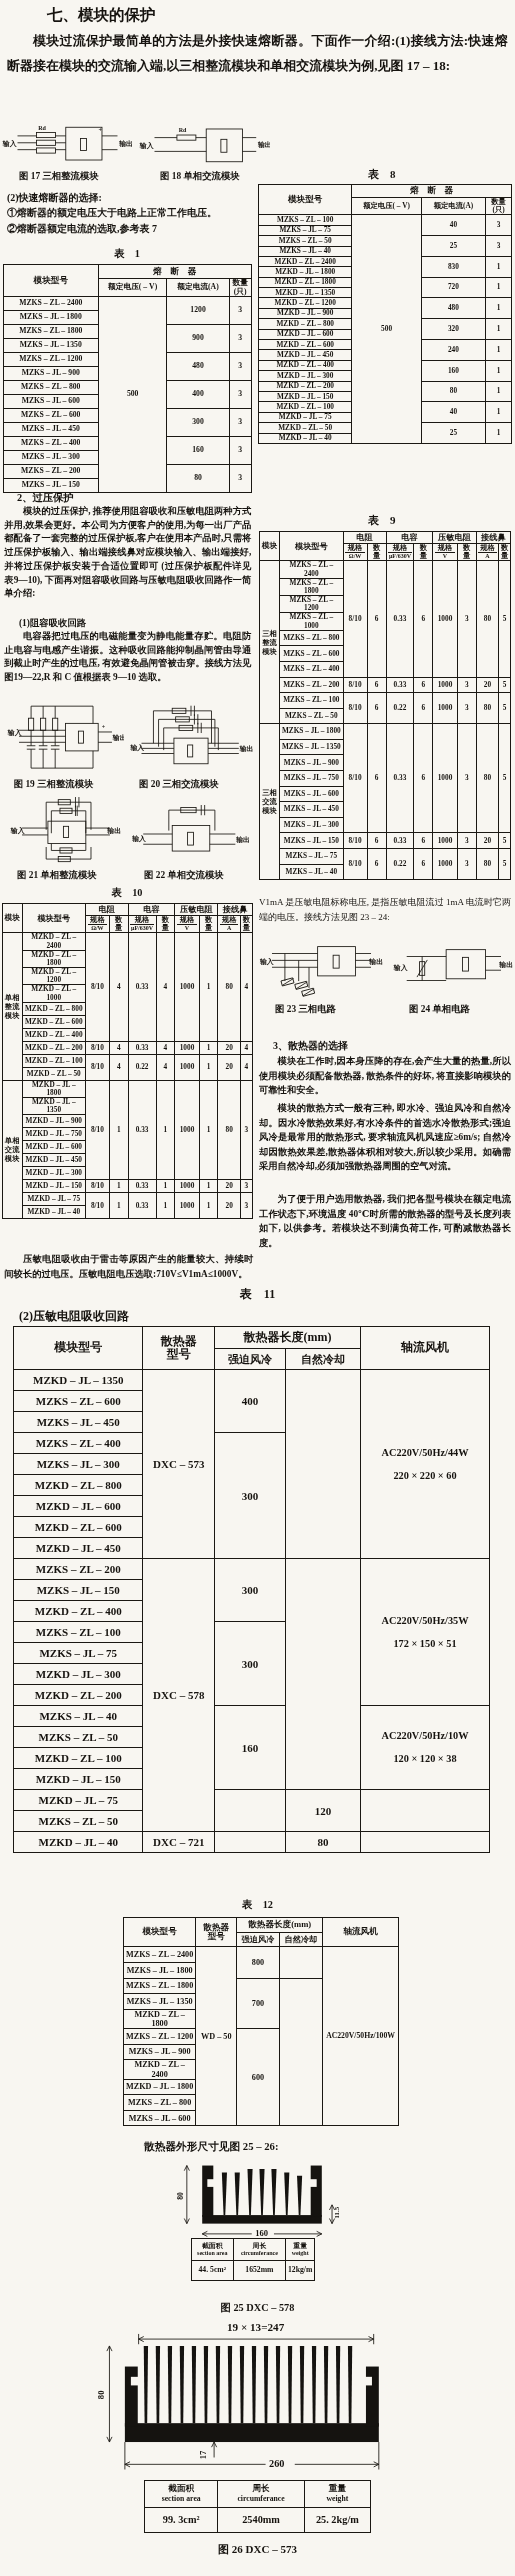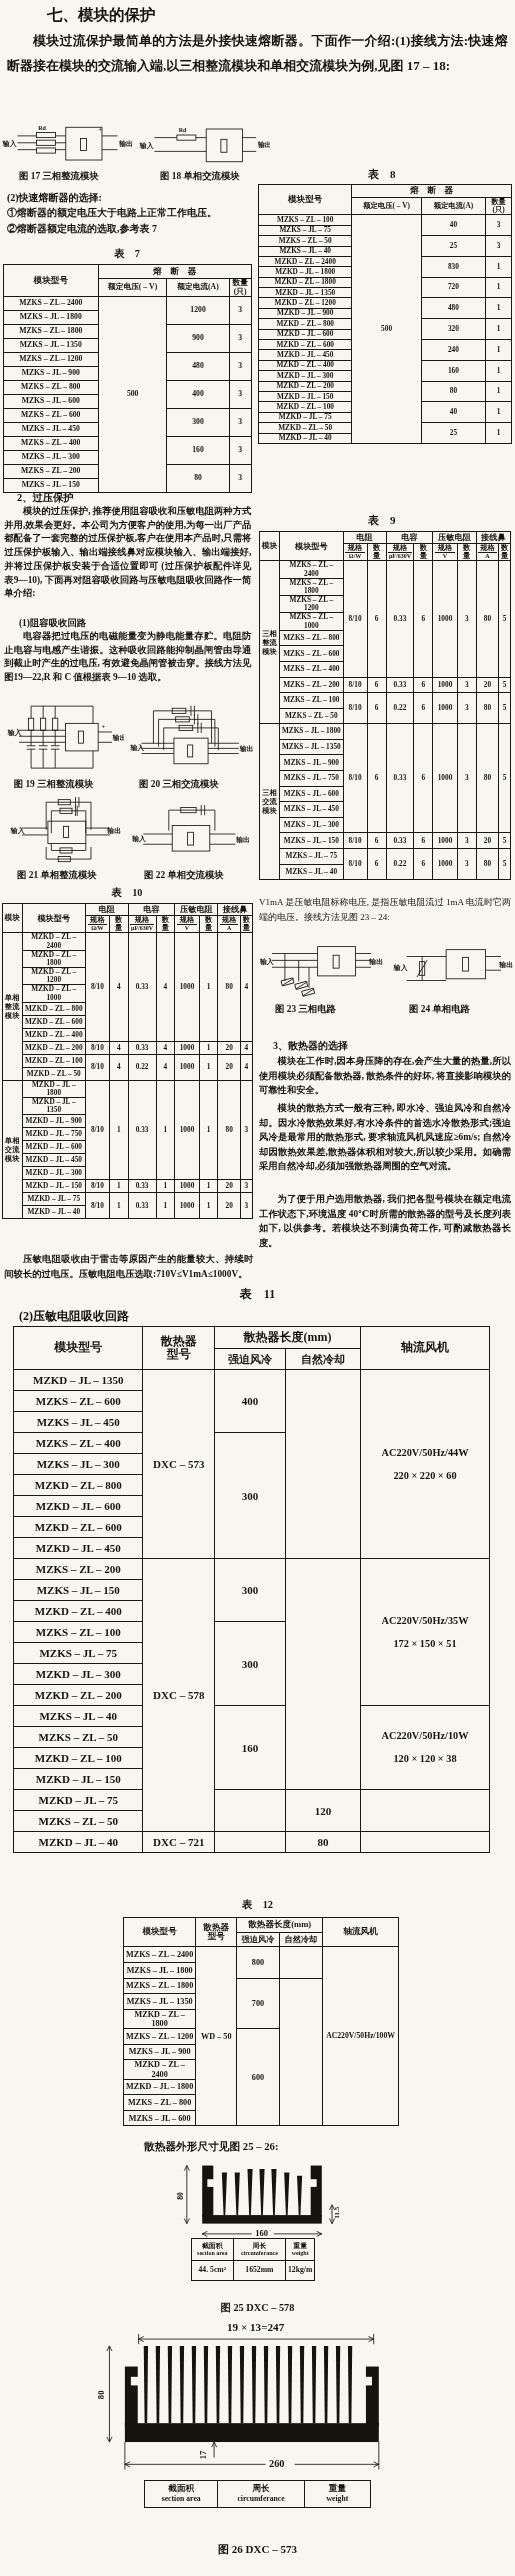--- a/index.html
+++ b/index.html
@@ -64,21 +64,21 @@
     <text x="138" y="29" font-size="8">输出</text>
   </svg>
 </div>
 <div class="abs cap" style="left:19px;top:170px">图 17  三相整流模块</div>
 <div class="abs cap" style="left:160px;top:170px">图 18  单相交流模块</div>
 <div class="abs b" style="left:368px;top:167px;font-size:11px">表　8</div>
 
 <div class="abs b" style="left:6.9px;top:191px;font-size:10px">(2)快速熔断器的选择:</div>
 <div class="abs b" style="left:6.9px;top:206px;font-size:10px">①熔断器的额定电压大于电路上正常工作电压。</div>
 <div class="abs b" style="left:6.9px;top:222px;font-size:10px">②熔断器额定电流的选取,参考表 7</div>
-<div class="abs b ctr" style="left:0;top:247px;width:254px;font-size:10.3px">表　7</div>
+<div class="abs b ctr" style="left:0;top:247px;width:254px;font-size:10.3px">表　1</div>
 
 <table class="doc abs" style="left:2.6px;top:264px;width:249px;font-size:7.7px">
   <tbody>
       <tr>
     <th rowspan="2" style="width:91px;font-size:8.6px">模块型号</th>
     <th colspan="3" style="height:13px;font-size:8.6px">熔　断　器</th>
   </tr>
   <tr>
     <th style="width:64px;height:13px">额定电压( – V)</th>
     <th style="width:58px">额定电流(A)</th>
@@ -930,16 +930,21 @@
     <text x="204" y="171" font-size="12">260</text>
   </svg>
 </div>
 <table class="doc abs" style="left:144px;top:2480px;width:227px;font-size:8.6px">
   <tbody>
       <tr>
     <th style="width:69px;height:26px"><span>截面积</span><br><span style="font-size:7.7px">section area</span></th>
     <th style="width:82px"><span>周长</span><br><span style="font-size:7.7px">circumferance</span></th>
     <th><span>重量</span><br><span style="font-size:7.7px">weight</span></th>
   </tr>
+  <tr>
+    <td style="height:24px;font-size:10.3px">99. 3cm²</td>
+    <td style="font-size:10.3px">2540mm</td>
+    <td style="font-size:10.3px">25. 2kg/m</td>
+  </tr>
 </tbody>
   </table>
 <div class="abs b ctr" style="left:0;top:2542px;width:515px;font-size:11px">图 26  DXC – 573</div>
 
 
 </body></html>

